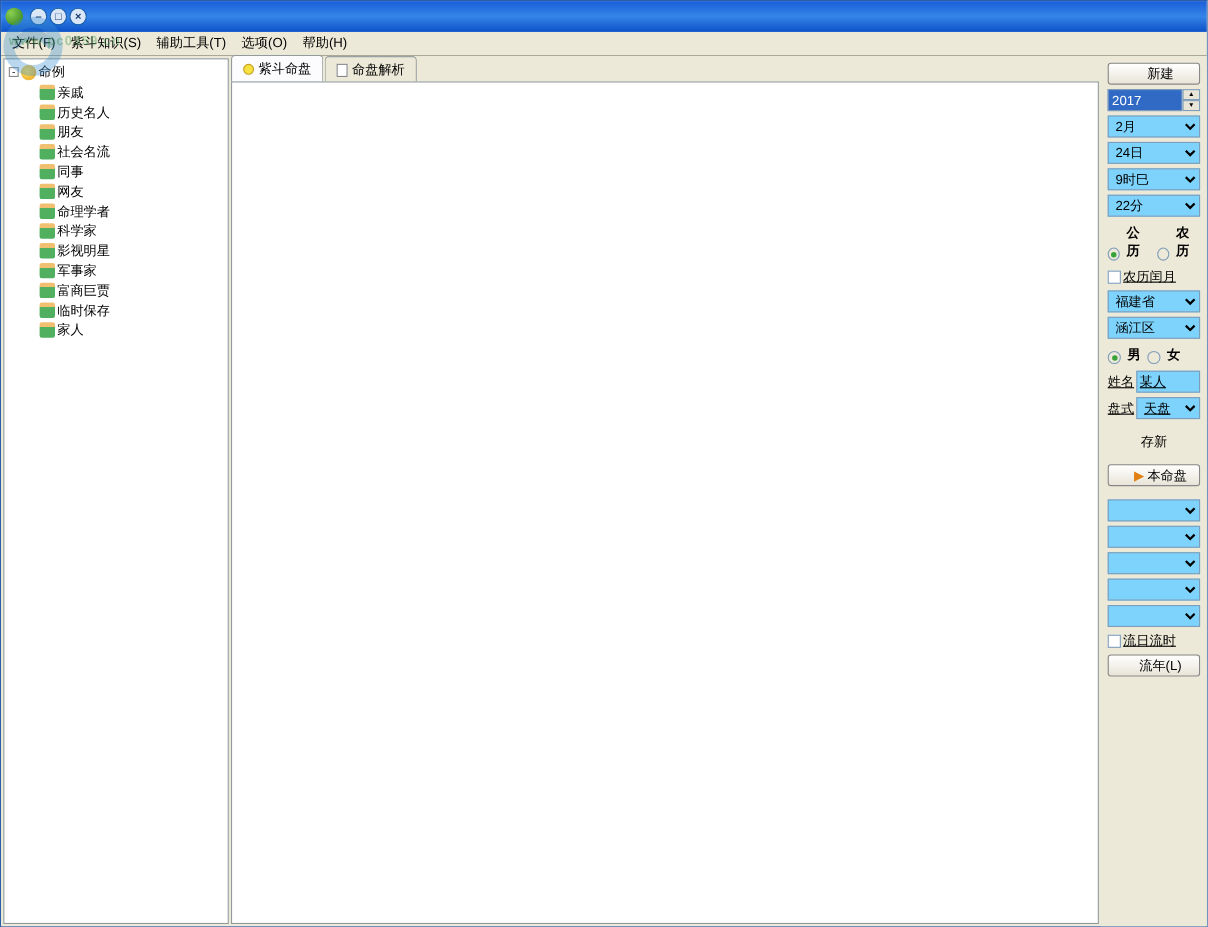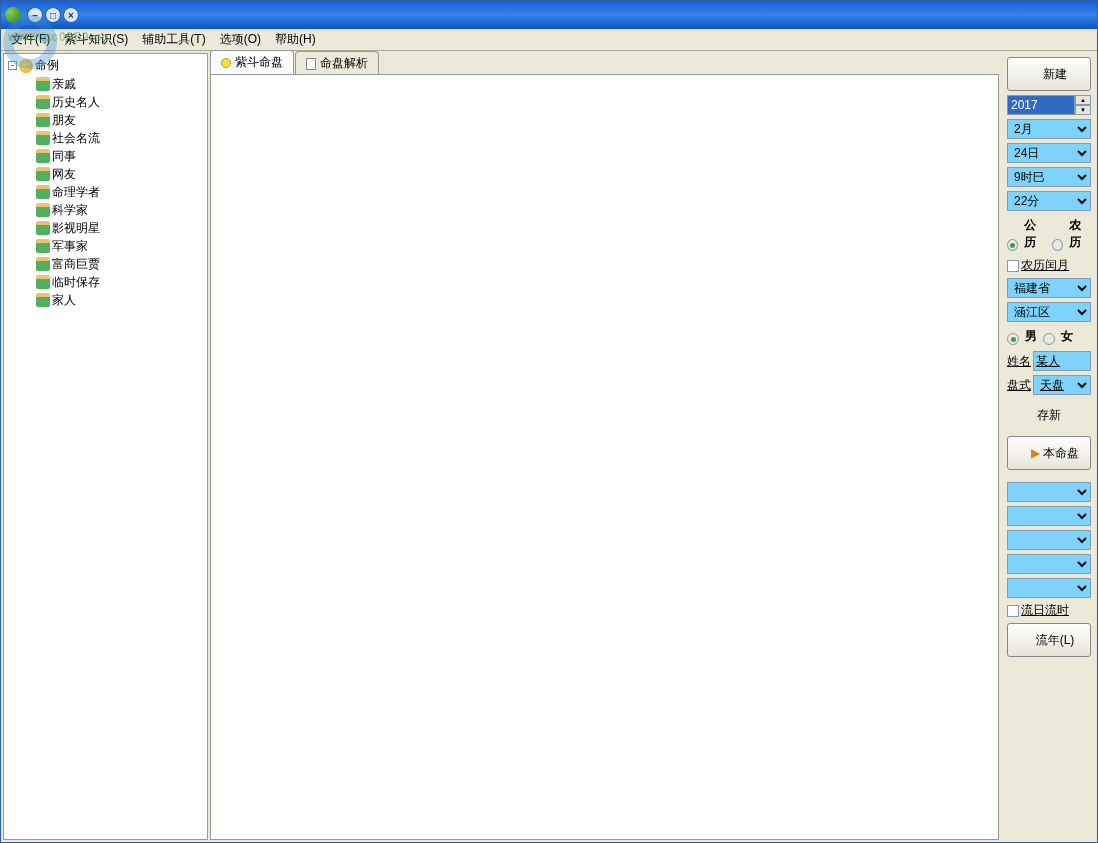--- a/index.html
+++ b/index.html
@@ -168,21 +168,21 @@
 }
 .right-panel {
   width: 96px;
   background: #ece9d8;
   padding: 6px 6px;
   display: flex;
   flex-direction: column;
   gap: 4px;
 }
 .btn {
-  height: 34px;
+  height: 20px;
   background: linear-gradient(to bottom,#fff,#e8e4d8);
   border: 1px solid #888;
   border-radius: 3px;
   font-size: 12px;
   display: flex; align-items: center; justify-content: center; padding-left: 12px;
 }
 .row {
   display: flex; align-items: center; gap: 2px; text-decoration: underline;
 }
 .select, .spinner, .inputtxt {

